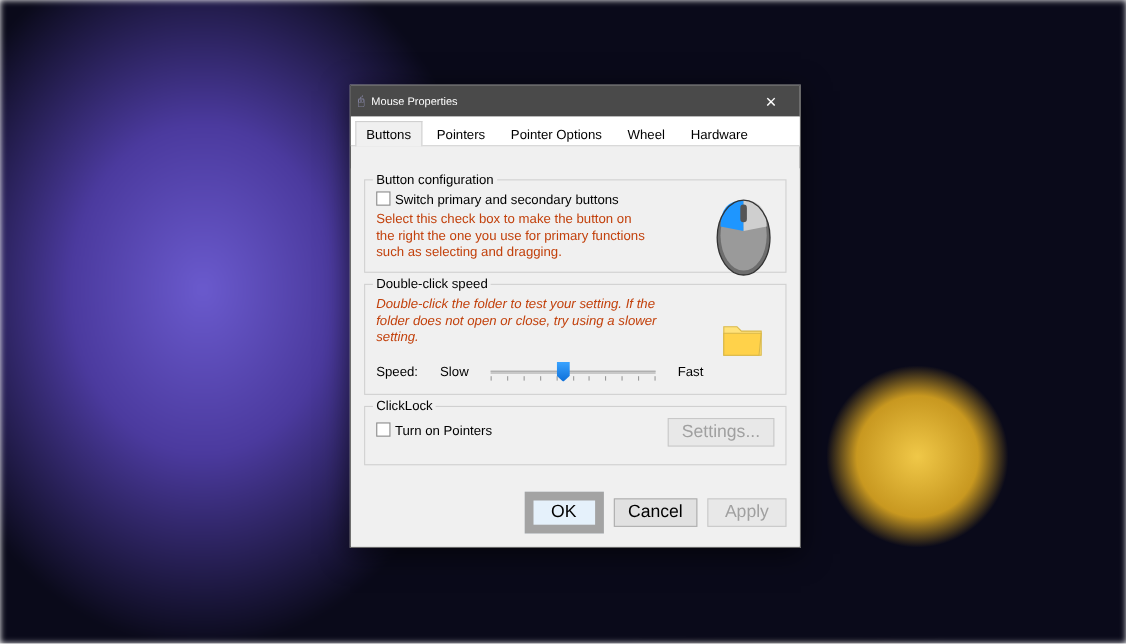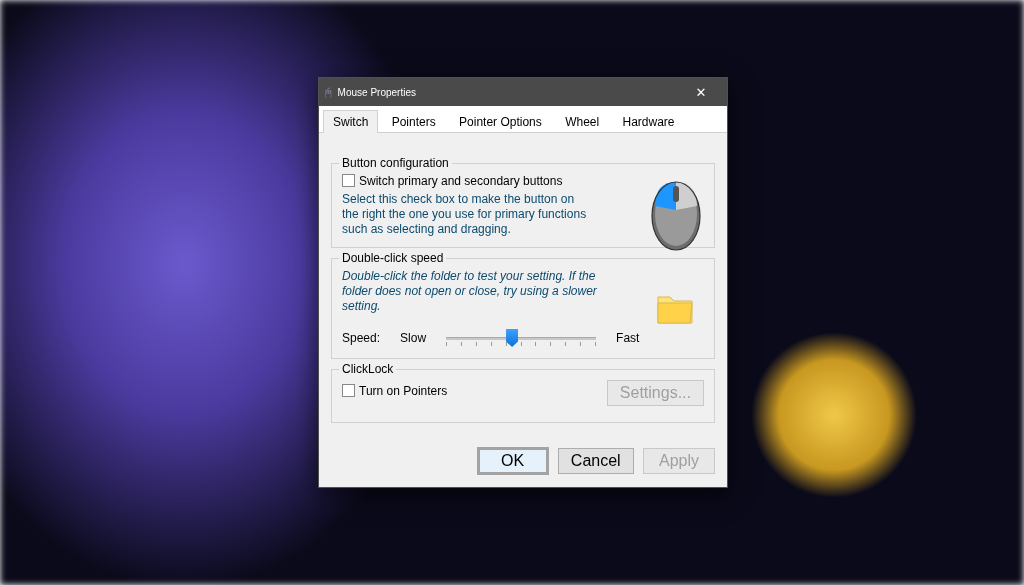--- a/index.html
+++ b/index.html
@@ -79,21 +79,21 @@
   font-size: 12px;
   color:#000;
 }
 .checkbox-row { display:flex; align-items:flex-start; margin-bottom:4px;}
 .checkbox-box {
   width:13px; height:13px;
   border:1px solid #888;
   background:#fff;
   margin-right:4px;
 }
-.desc { font-size:12px; color:#0c4a6e; line-height:1.25; }
+.desc { font-size:12px; color:#c2410c; line-height:1.25; }
 .group .right-img { position:absolute; right:10px; top:12px; }
 .mouse-svg { width:56px; height:76px; }
 .folder-svg { width:42px; height:42px; }
 .speed-row { display:flex; align-items:center; margin-top:14px; gap:20px;}
 .slider-wrap { position:relative; width:150px; height:20px; }
 .slider-track { position:absolute; left:0; right:0; top:9px; height:3px; background:#c8c8c8; border-top:1px solid #aaa;}
 .slider-ticks { position:absolute; left:0; right:0; top:14px; height:5px; display:flex; justify-content:space-between;}
 .slider-ticks span{ width:1px; height:4px; background:#999; }
 .slider-thumb {
   position:absolute; top:1px; left:60px;
@@ -104,41 +104,41 @@
 .btn {
   display:inline-block;
   min-width:72px;
   padding: 3px 12px;
   background:#e1e1e1;
   border:1px solid #adadad;
   font-size:16px;
   text-align:center;
   cursor: default;
 }
-.btn.primary { border:3px solid #a3a3a3; background:#e5f1fb; padding:2px 11px;}
+.btn.primary { border:8px solid #a3a3a3; background:#e5f1fb; padding:2px 11px;}
 .btn.disabled { color:#a0a0a0; border-color:#c8c8c8; background:#e8e8e8;}
 .dialog-footer { padding: 8px 12px 12px 12px; text-align:right; background:#f0f0f0;}
 .dialog-footer .btn { margin-left:6px;}
 .clicklock-row { display:flex; align-items:center; justify-content:space-between; margin-bottom:6px;}
 </style>
 </head>
 <body>
 
 <div class="desktop-bg"></div>
 <div class="flower-detail"></div>
 
 <div class="dialog">
   <div class="titlebar">
     <span class="icon">🖰</span>
     <span class="title">Mouse Properties</span>
     <span class="close">✕</span>
   </div>
 
   <div class="tabstrip">
-    <span class="tab active">Switch</span>
+    <span class="tab active">Buttons</span>
     <span class="tab">Pointers</span>
     <span class="tab">Pointer Options</span>
     <span class="tab">Wheel</span>
     <span class="tab">Hardware</span>
   </div>
 
   <div class="tabpage">
 
     <div class="group">
       <span class="group-title">Button configuration</span>

